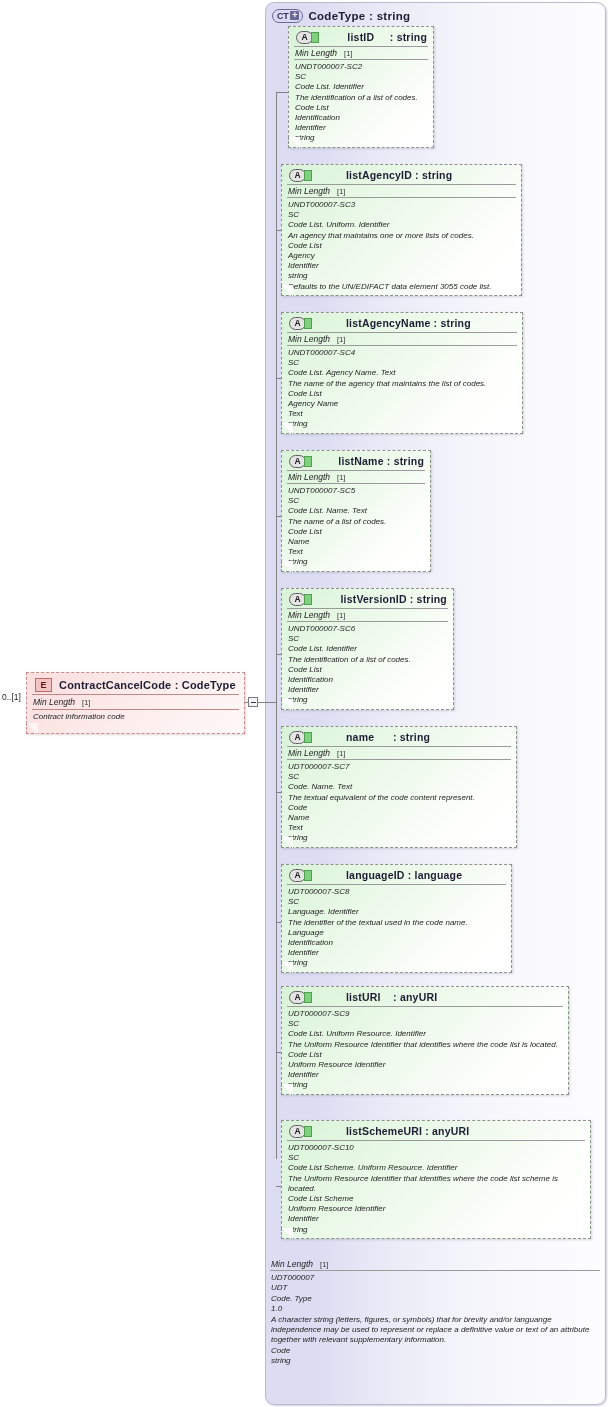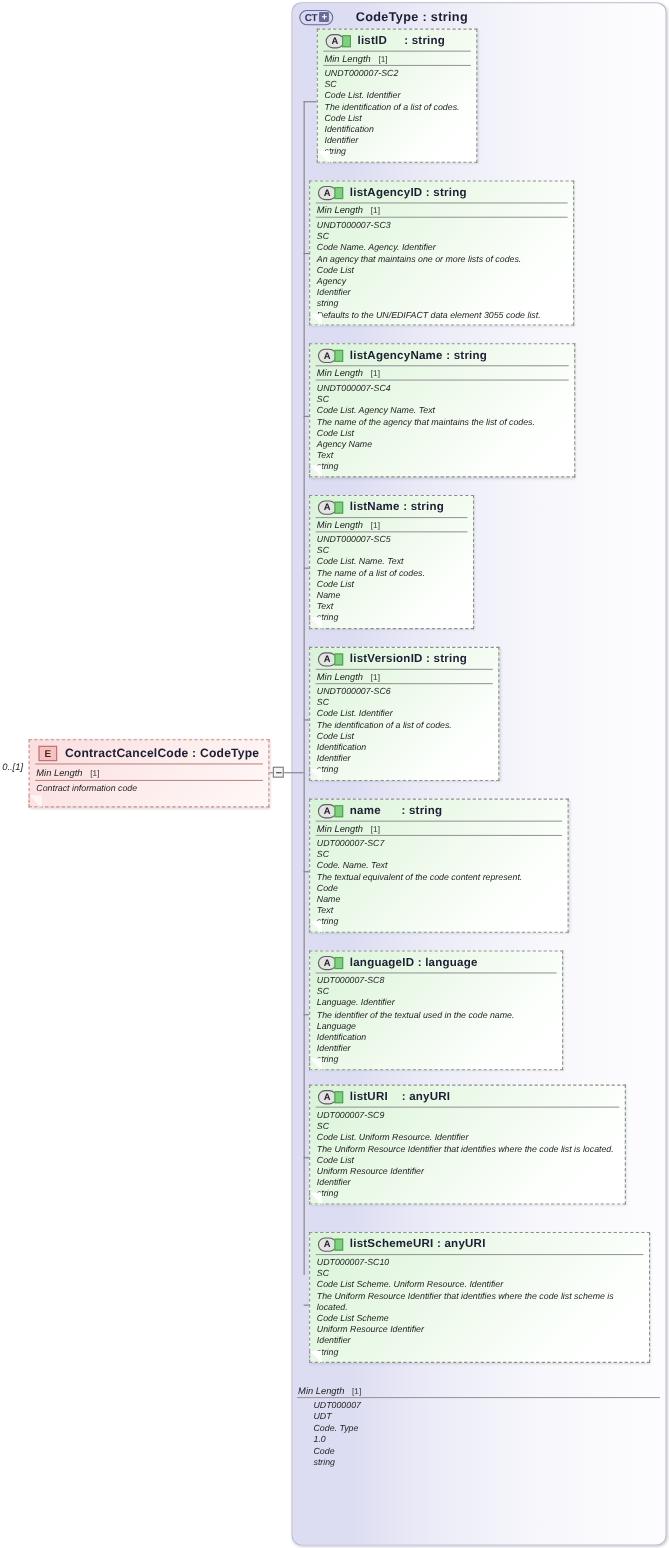--- a/index.html
+++ b/index.html
@@ -36,21 +36,21 @@
     background: linear-gradient(to right, #dcdcf2 0%, #dcdcf2 14%, #ececf8 38%, #f8f8fc 70%, #fdfdff 100%);
     box-shadow: 1px 1px 2px rgba(120,120,150,0.35);
   }
 
   #ct-header {
     position: absolute;
     left: 6px;
     top: 3px;
     display: flex;
     align-items: center;
-    gap: 20px;
+    gap: 5px;
     height: 19px;
   }
   .ct-badge {
     display: inline-flex;
     align-items: center;
     gap: 2px;
     border: 1px solid #6a6a96;
     border-radius: 7px;
     background: #d9d9ef;
     padding: 0px 3px 0 4px;
@@ -140,20 +140,21 @@
     background: #7fd07f;
     border: 1px solid #4f9f4f;
     box-sizing: border-box;
   }
   .attr-name {
     font-size: 10.5px;
     font-weight: bold;
     color: #1d1d33;
     white-space: nowrap;
     letter-spacing: 0.2px;
+    margin-left: 28px;
   }
   .rule {
     height: 1px;
     background: #9a9a9a;
     margin: 0 5px;
   }
   .facet-row {
     display: flex;
     align-items: baseline;
     gap: 7px;
@@ -233,21 +234,20 @@
     padding: 2px 6px 0 6px;
     font-size: 8px;
     font-style: italic;
     color: #1d1d1d;
   }
   #cardinality {
     position: absolute;
     left: 2px;
     top: 692px;
     font-size: 8.5px;
-    font-style: italic;
     color: #1d1d1d;
     white-space: nowrap;
   }
 
   
   .hline { position:absolute; height:1px; background:#808080; }
   .vline { position:absolute; width:1px; background:#808080; }
   #collapse-box {
     position: absolute;
     left: 248px;
@@ -264,21 +264,21 @@
 
   
   #ct-foot {
     position: absolute;
     left: 266px;
     top: 1258px;
     width: 338px;
   }
   #ct-foot .rule { background:#9a9a9a; margin:0 4px; }
   #ct-foot .facet-row { padding: 1px 5px; }
-  #ct-foot .doc-list { padding: 2px 5px 4px 19px; line-height: 10.4px; }
+  #ct-foot .doc-list { padding: 2px 5px 4px 5px; line-height: 10.4px; }
 </style>
 </head>
 <body>
 
 <div id="canvas">
 
   <div id="ct-container">
     <div id="ct-header">
       <span class="ct-badge">
         <span class="ct-txt">CT</span>
@@ -351,21 +351,21 @@
         </div>
         <div class="rule"></div>
         <div class="facet-row">
           <span class="facet-name">Min Length</span>
           <span class="facet-val">[1]</span>
         </div>
         <div class="rule"></div>
         <div class="doc-list">
           <div>UNDT000007-SC3</div>
           <div>SC</div>
-          <div>Code Name. Agency. Identifier</div>
+          <div>Code List. Uniform. Identifier</div>
           <div>An agency that maintains one or more lists of codes.</div>
           <div>Code List</div>
           <div>Agency</div>
           <div>Identifier</div>
           <div>string</div>
           <div>Defaults to the UN/EDIFACT data element 3055 code list.</div>
         </div>
       </div>
       <div class="hline" style="left: 276px; top: 378px; width: 5px;"></div>
       <div class="attr-box" style="left: 281px; top: 312px; width: 242px;">
@@ -540,18 +540,19 @@
     <div class="facet-row">
       <span class="facet-name">Min Length</span>
       <span class="facet-val">[1]</span>
     </div>
     <div class="rule"></div>
     <div class="doc-list" id="ct-doc">
         <div>UDT000007</div>
         <div>UDT</div>
         <div>Code. Type</div>
         <div>1.0</div>
+        <div>A character string (letters, figures, or symbols) that for brevity and/or languange independence may be used to represent or replace a definitive value or text of an attribute together with relevant supplementary information.</div>
         <div>Code</div>
         <div>string</div>
       </div>
   </div>
 
 </div>
 
 </body></html>

